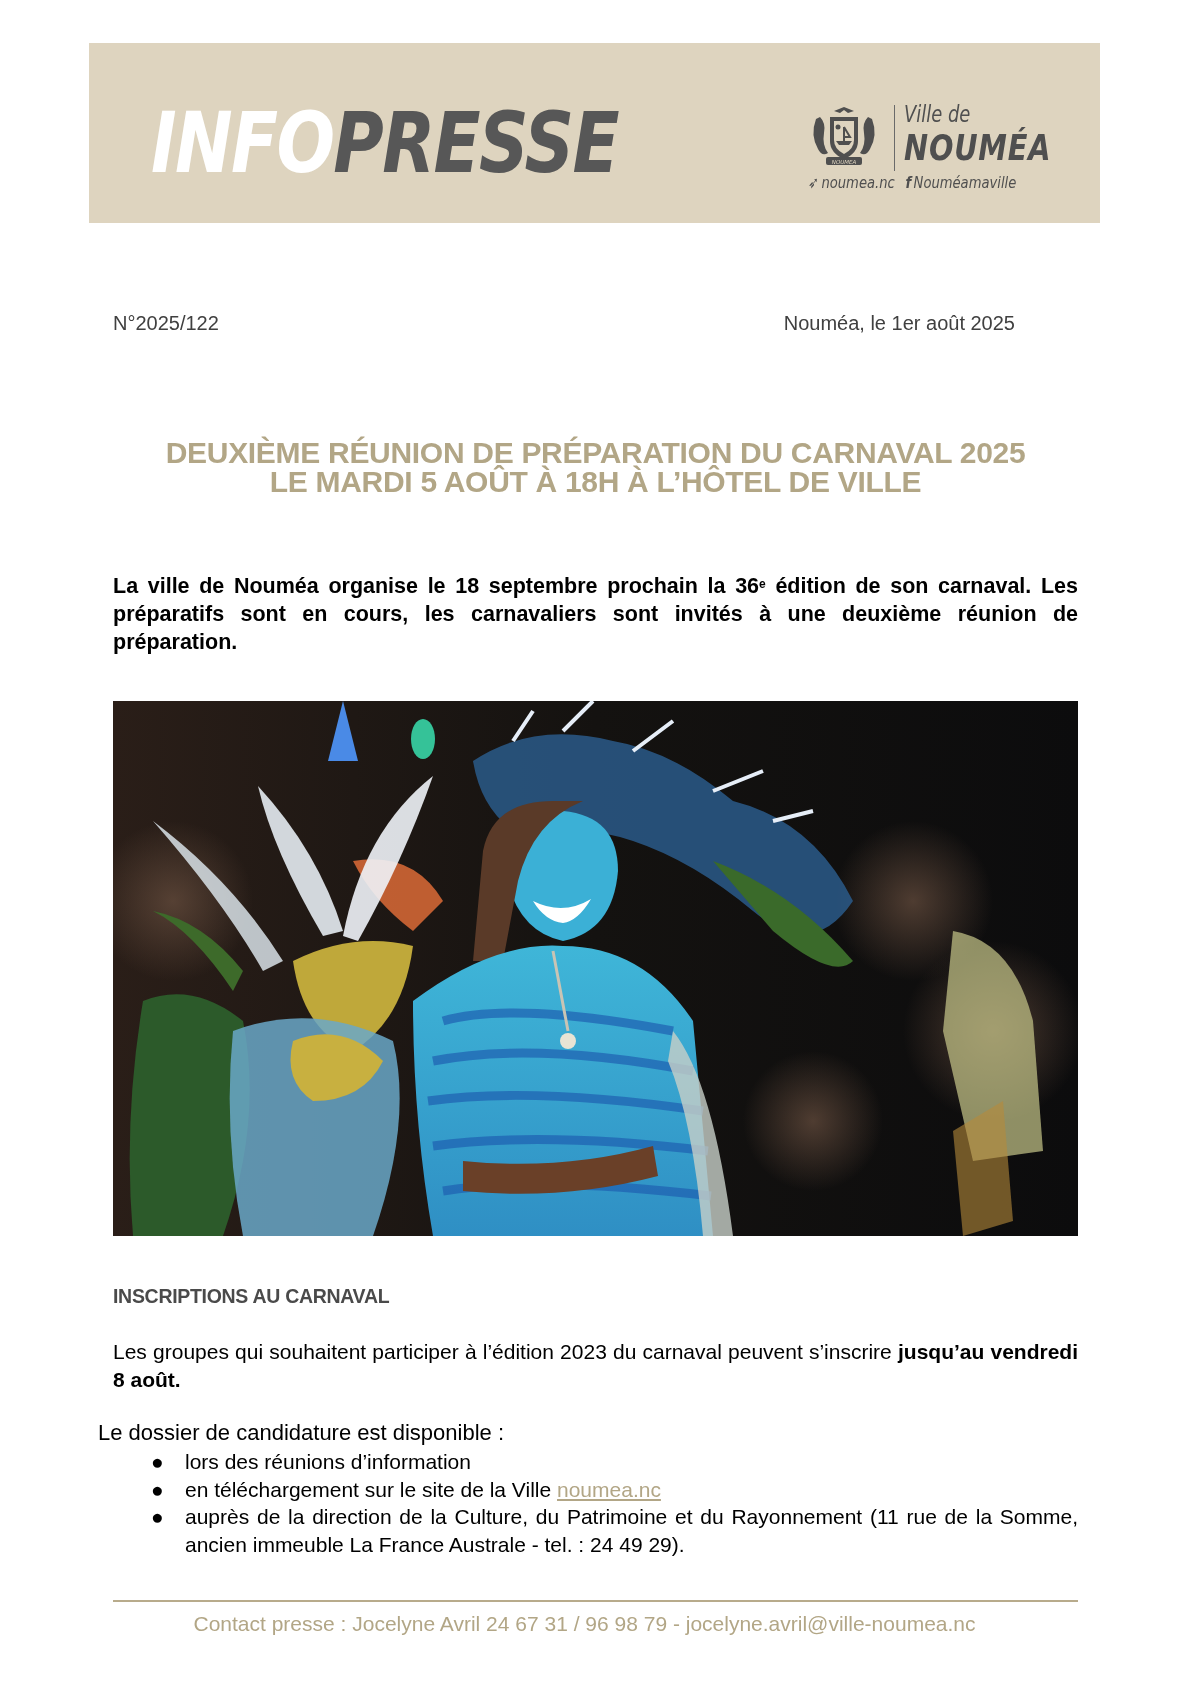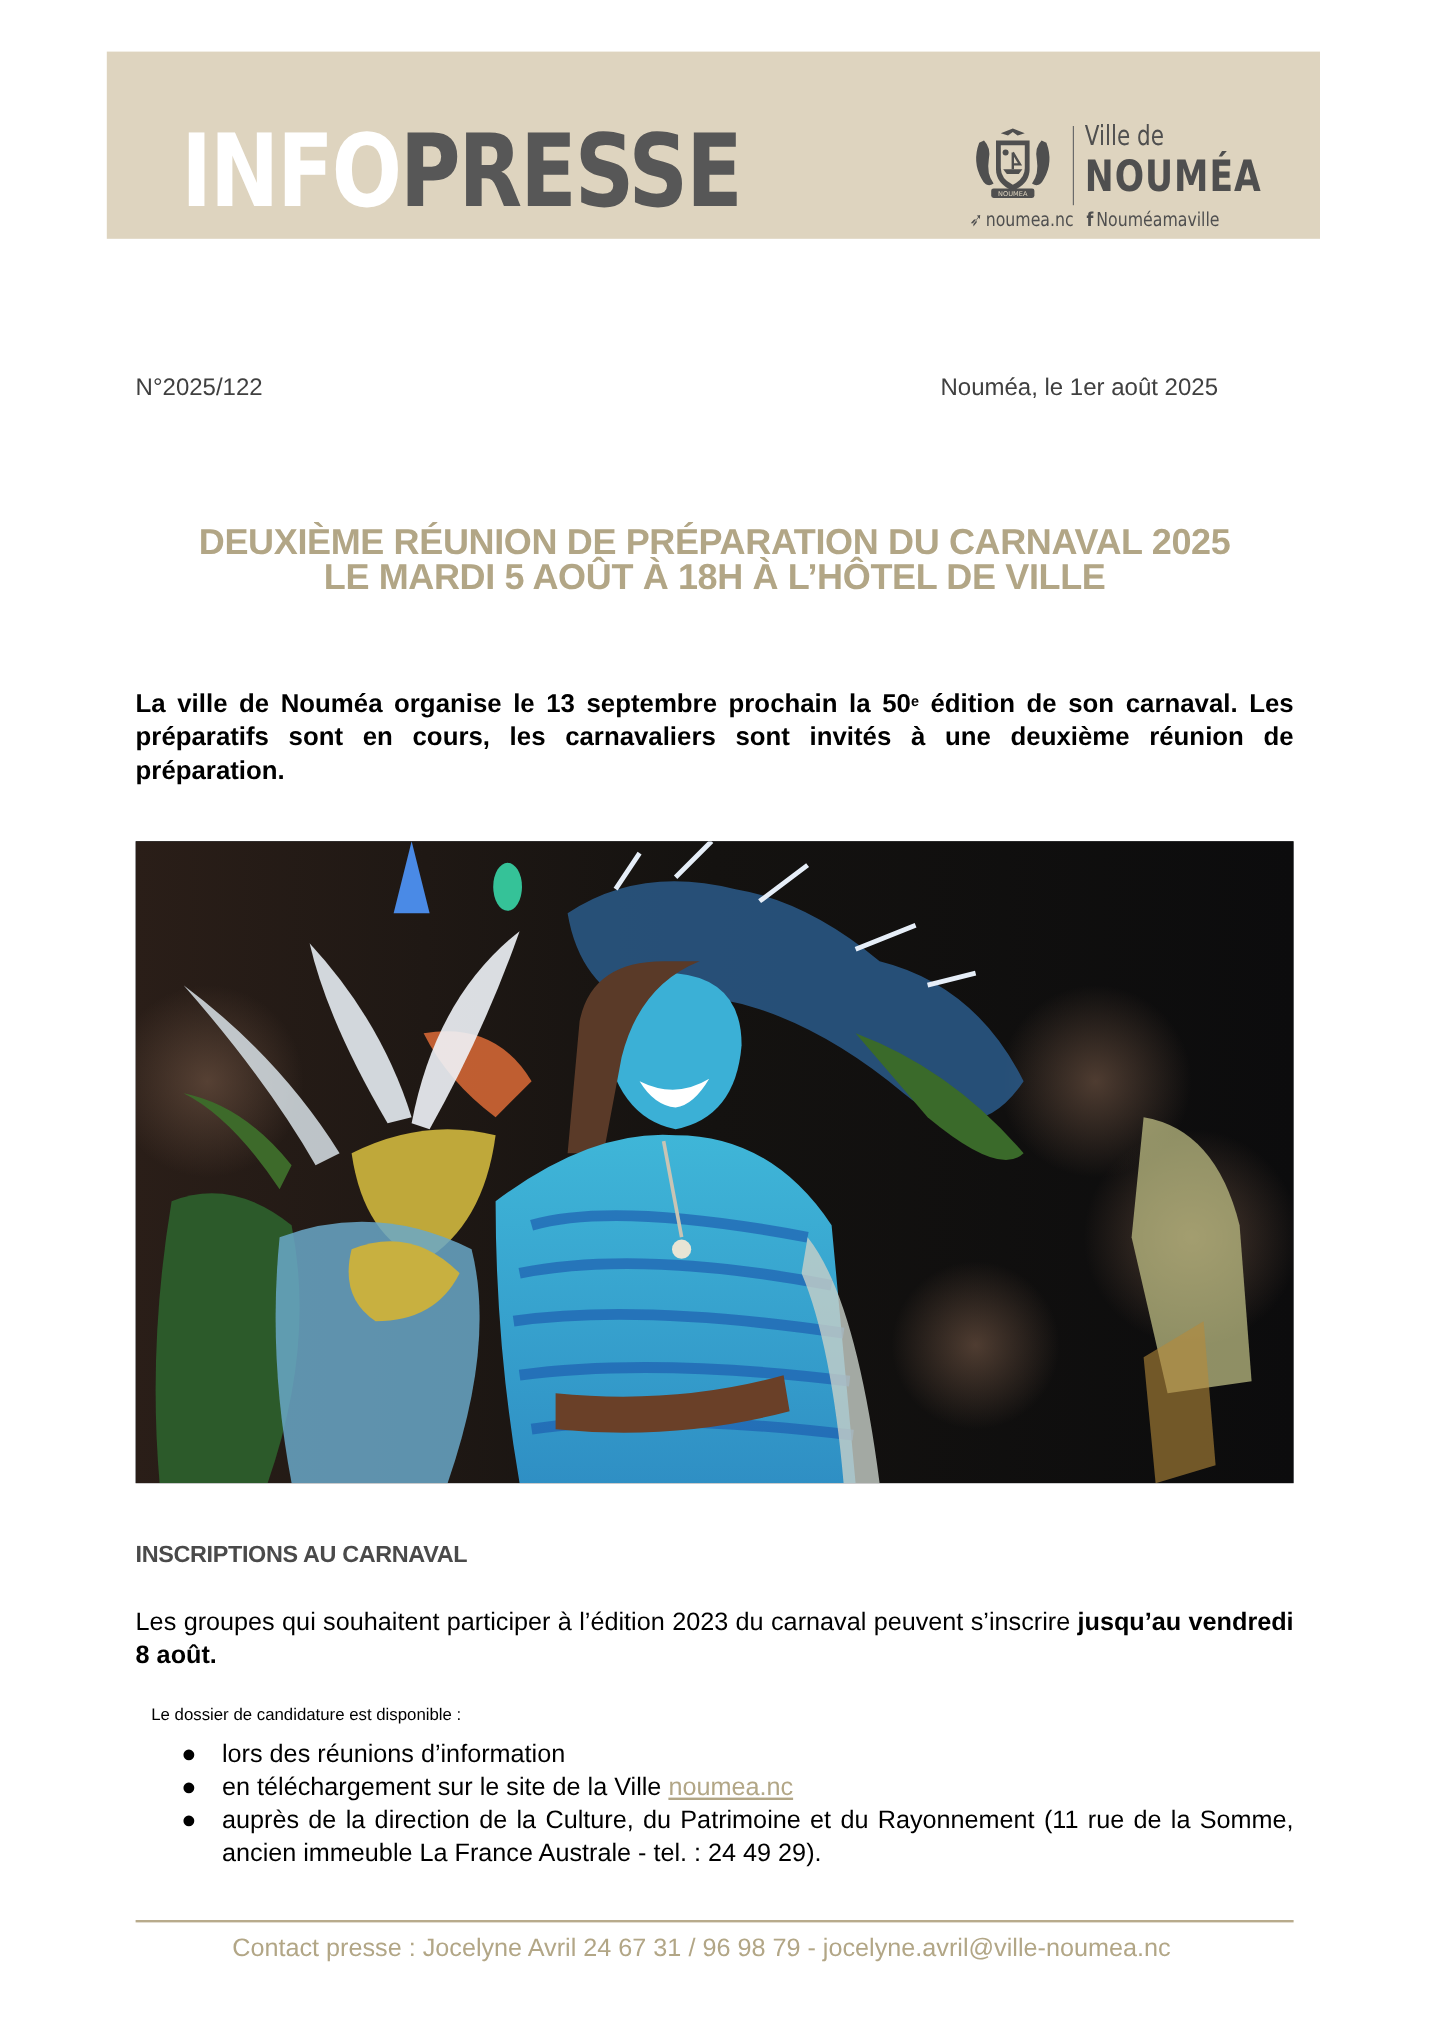--- a/index.html
+++ b/index.html
@@ -1,18 +1,18 @@
 <!DOCTYPE html>
 <html><head>
 <meta charset="utf-8">
 <style>
   html, body { margin:0; padding:0; background:#ffffff; }
   body { width:1192px; height:1684px; position:relative; overflow:hidden;
          font-family:"Liberation Sans", sans-serif; color:#000; }
-  .header-band { position:absolute; left:89px; top:43px; width:1011px; height:156px; background:#ded4bf; }
+  .header-band { position:absolute; left:89px; top:43px; width:1011px; height:180px; background:#ded4bf;font-style:italic; }
   .logo-info { position:absolute; left:62px; top:58px; font-family:"DejaVu Sans", sans-serif; font-weight:bold;
                font-size:84px; letter-spacing:-2px; line-height:1; transform:scaleX(0.82); transform-origin:left top; }
   .logo-info .w { color:#ffffff; }
   .logo-info .g { color:#575757; }
   .city-logo { position:absolute; right:60px; top:58px; width:232px; height:92px; color:#4f4f4f; }
   .crest { position:absolute; left:0; top:4px; width:72px; height:62px; }
   .city-divider { position:absolute; left:86px; top:4px; width:1px; height:66px; background:#6a6a6a; }
   .ville-de { position:absolute; left:96px; top:0px; font-family:"DejaVu Sans", sans-serif; font-size:23px; color:#4f4f4f;
               transform:scaleX(0.78); transform-origin:left top; }
   .noumea { position:absolute; left:96px; top:26px; font-family:"DejaVu Sans", sans-serif; font-weight:bold; font-size:36px;
@@ -24,21 +24,21 @@
   .date { position:absolute; right:177px; top:312px; font-size:20px; color:#404040;margin-left:36px; }
   .title { position:absolute; left:113px; width:965px; text-align:center; font-weight:bold; font-size:30px;
            color:#b2a686; letter-spacing:-0.3px; }
   .t1 { top:436px; } .t2 { top:465px; }
   .intro { position:absolute; left:113px; top:572px; width:965px; font-weight:bold; font-size:21.5px;
            line-height:28px; text-align:justify; }
   .intro sup { font-size:12px; vertical-align:top; position:relative; top:-2px; }
   .photo { position:absolute; left:113px; top:701px; width:965px; height:535px; overflow:hidden; background:#0d0e11; }
   .section-h { position:absolute; left:113px; top:1285px; font-weight:bold; font-size:19.5px; color:#4a4a4a; letter-spacing:-0.3px; }
   .p1 { position:absolute; left:113px; top:1338px; width:965px; font-size:21px; line-height:28px; text-align:justify; }
-  .p2 { position:absolute; left:126px; top:1420px; font-size:14px; }
+  .p2 { position:absolute; left:98px; top:1420px; font-size:22px; }
   .bullets { position:absolute; left:113px; top:1448px; width:965px; margin:0; padding:0; list-style:none; font-size:21px; line-height:27.5px; }
   .bullets li { position:relative; padding-left:72px; text-align:justify; }
   .bullets li .dot { position:absolute; left:38px; top:0; }
   .link { color:#b2a686; text-decoration:underline; }
   .rule { position:absolute; left:113px; top:1600px; width:965px; height:2px; background:#b8ab8c; }
   .contact { position:absolute; left:102px; top:1612px; width:965px; text-align:center; font-size:21px; color:#b2a686; }
 </style>
 </head>
 <body>
 
@@ -70,21 +70,21 @@
   </div>
 </div>
 
 <div class="ref">N°2025/122</div>
 <div class="date">Nouméa, le 1er août 2025</div>
 
 <div class="title t1">DEUXIÈME RÉUNION DE PRÉPARATION DU CARNAVAL 2025</div>
 <div class="title t2">LE MARDI 5 AOÛT À 18H À L’HÔTEL DE VILLE</div>
 
 <div class="intro">
-  <span>La ville de Nouméa organise le 13 septembre prochain la 50</span><sup>e</sup><span> édition de son carnaval.  Les préparatifs sont en cours, les carnavaliers sont invités à une deuxième réunion de préparation.</span>
+  <span>La ville de Nouméa organise le 18 septembre prochain la 36</span><sup>e</sup><span> édition de son carnaval.  Les préparatifs sont en cours, les carnavaliers sont invités à une deuxième réunion de préparation.</span>
 </div>
 
 <div class="photo" title="Carnival participant in blue Avatar-style body paint with a feathered, fern and light-fibre headdress at a night parade">
   <svg width="965" height="535" viewBox="0 0 965 535">
     <defs>
       <radialGradient id="bokeh" cx="0.5" cy="0.5" r="0.5">
         <stop offset="0" stop-color="#6a5040" stop-opacity="0.7"></stop>
         <stop offset="1" stop-color="#6a5040" stop-opacity="0"></stop>
       </radialGradient>
       <linearGradient id="bg" x1="0" y1="0" x2="1" y2="0">

